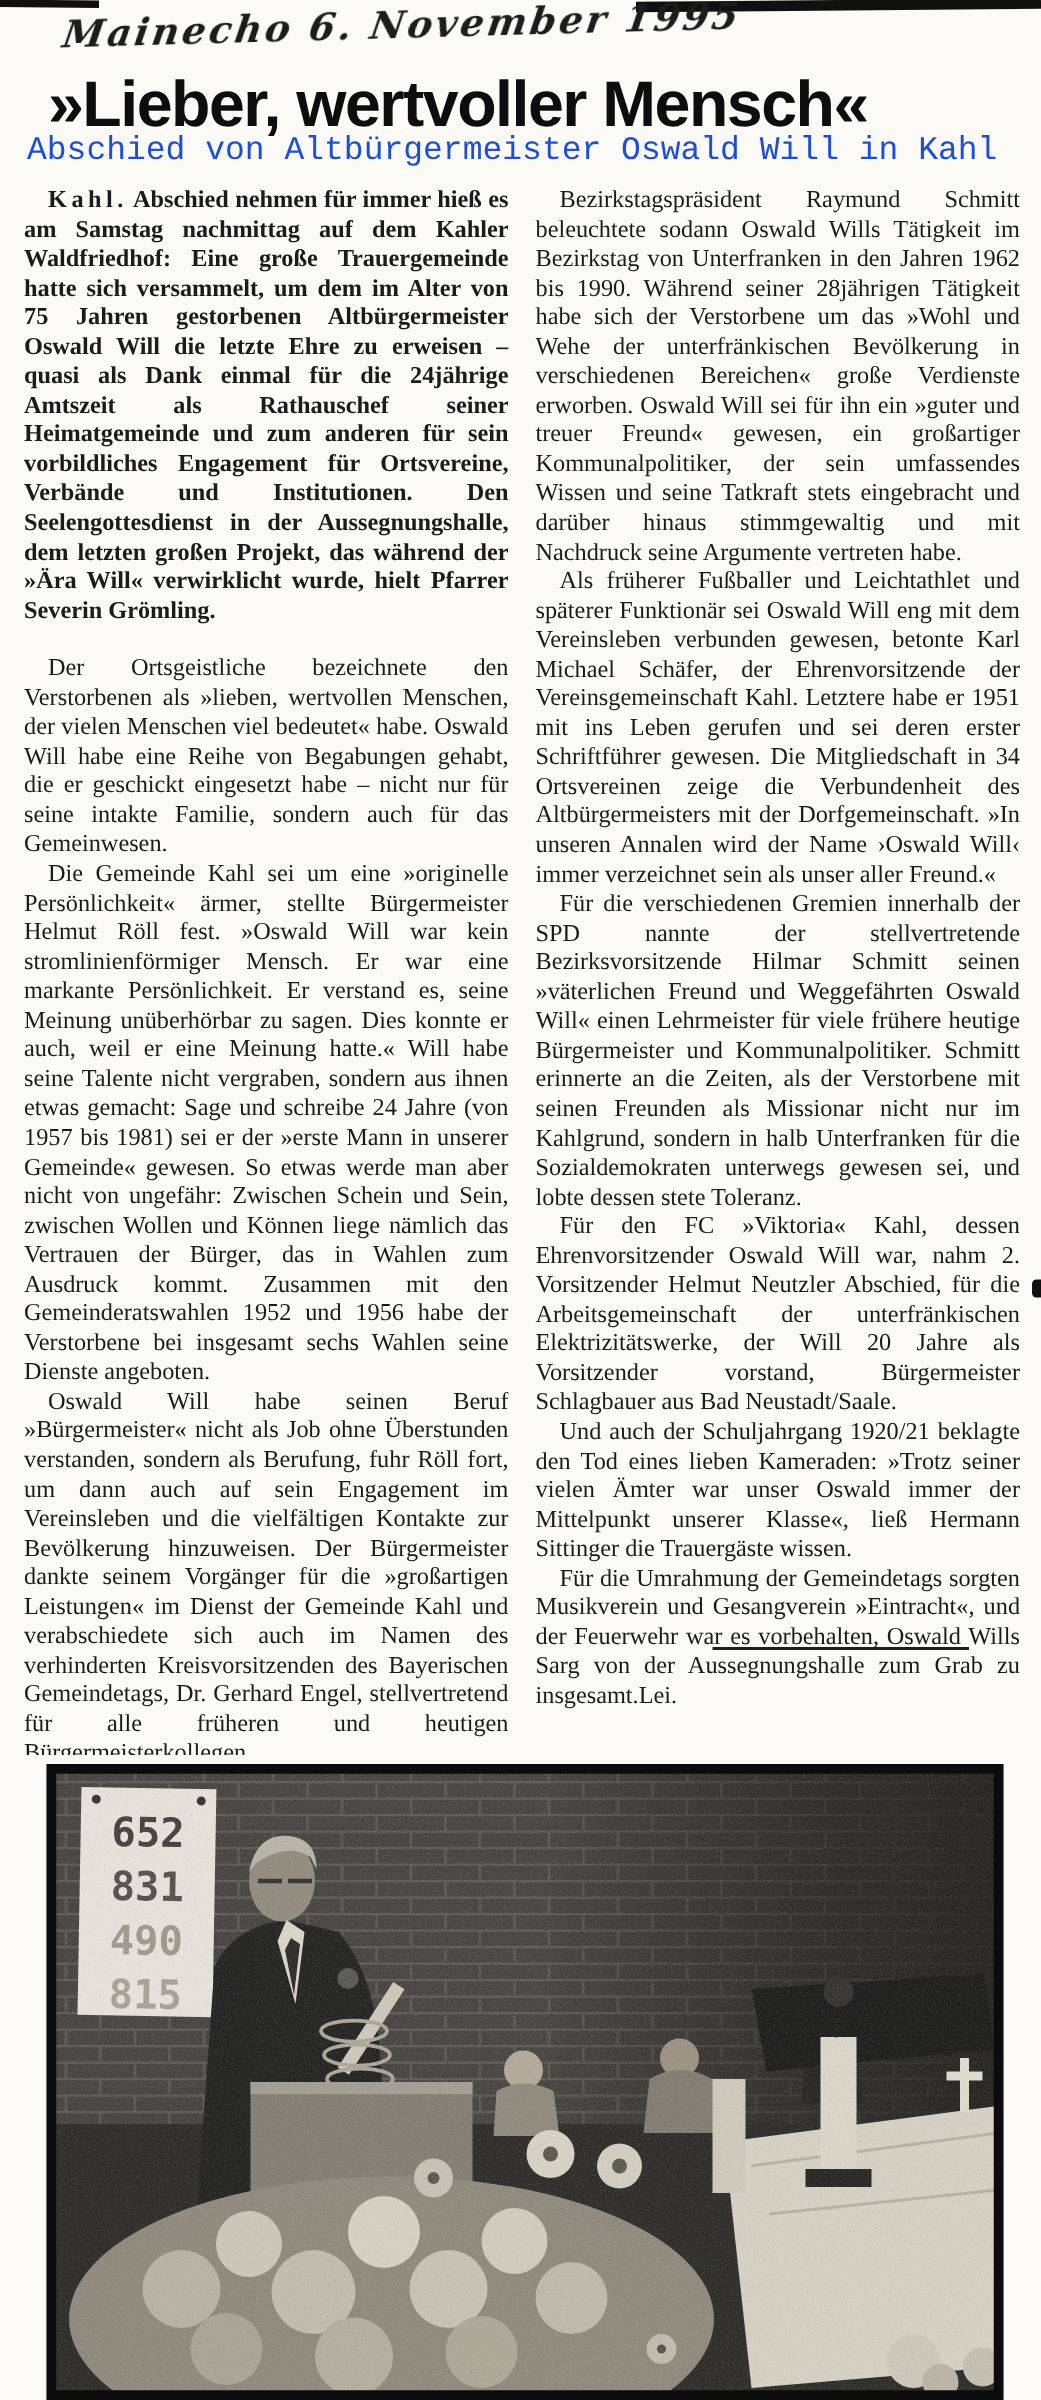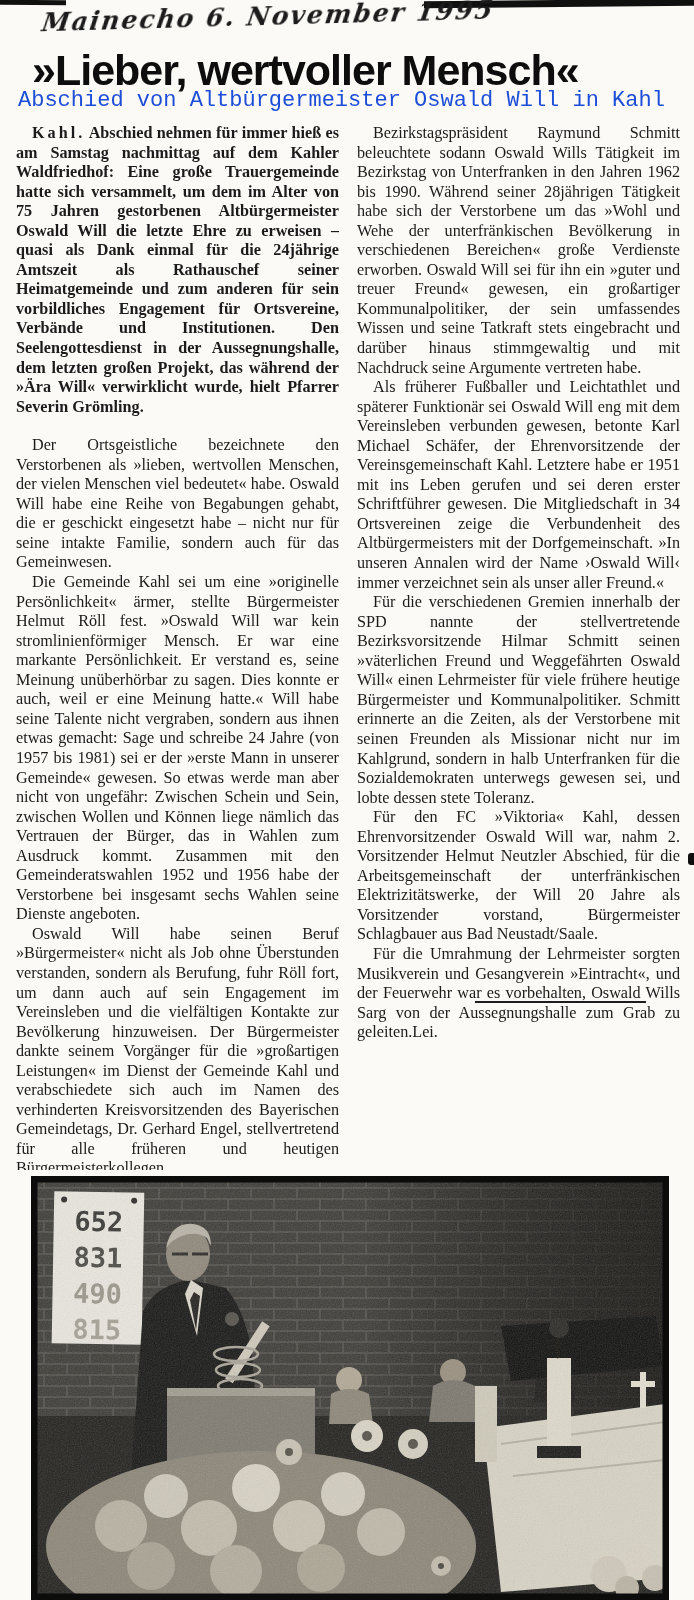--- a/index.html
+++ b/index.html
@@ -72,21 +72,22 @@
         <p class="lead"><span class="spaced">Kahl.</span><span> Abschied nehmen für immer hieß es am Samstag nachmittag auf dem Kahler Waldfriedhof: Eine große Trauergemeinde hatte sich versammelt, um dem im Alter von 75 Jahren gestorbenen Altbürgermeister Oswald Will die letzte Ehre zu erweisen – quasi als Dank einmal für die 24jährige Amtszeit als Rathauschef seiner Heimatgemeinde und zum anderen für sein vorbildliches Engagement für Ortsvereine, Verbände und Institutionen. Den Seelengottesdienst in der Aussegnungshalle, dem letzten großen Projekt, das während der »Ära Will« verwirklicht wurde, hielt Pfarrer Severin Grömling.</span></p>
         <p>Der Ortsgeistliche bezeichnete den Verstorbenen als »lieben, wertvollen Menschen, der vielen Menschen viel bedeutet« habe. Oswald Will habe eine Reihe von Begabungen gehabt, die er geschickt eingesetzt habe – nicht nur für seine intakte Familie, sondern auch für das Gemeinwesen.</p>
         <p>Die Gemeinde Kahl sei um eine »originelle Persönlichkeit« ärmer, stellte Bürgermeister Helmut Röll fest. »Oswald Will war kein stromlinienförmiger Mensch. Er war eine markante Persönlichkeit. Er verstand es, seine Meinung unüberhörbar zu sagen. Dies konnte er auch, weil er eine Meinung hatte.« Will habe seine Talente nicht vergraben, sondern aus ihnen etwas gemacht: Sage und schreibe 24 Jahre (von 1957 bis 1981) sei er der »erste Mann in unserer Gemeinde« gewesen. So etwas werde man aber nicht von ungefähr: Zwischen Schein und Sein, zwischen Wollen und Können liege nämlich das Vertrauen der Bürger, das in Wahlen zum Ausdruck kommt. Zusammen mit den Gemeinderatswahlen 1952 und 1956 habe der Verstorbene bei insgesamt sechs Wahlen seine Dienste angeboten.</p>
         <p>Oswald Will habe seinen Beruf »Bürgermeister« nicht als Job ohne Überstunden verstanden, sondern als Berufung, fuhr Röll fort, um dann auch auf sein Engagement im Vereinsleben und die vielfältigen Kontakte zur Bevölkerung hinzuweisen. Der Bürgermeister dankte seinem Vorgänger für die »großartigen Leistungen« im Dienst der Gemeinde Kahl und verabschiedete sich auch im Namen des verhinderten Kreisvorsitzenden des Bayerischen Gemeindetags, Dr. Gerhard Engel, stellvertretend für alle früheren und heutigen Bürgermeisterkollegen.</p>
       </div>
     <div class="col">
         <p>Bezirkstagspräsident Raymund Schmitt beleuchtete sodann Oswald Wills Tätigkeit im Bezirkstag von Unterfranken in den Jahren 1962 bis 1990. Während seiner 28jährigen Tätigkeit habe sich der Verstorbene um das »Wohl und Wehe der unterfränkischen Bevölkerung in verschiedenen Bereichen« große Verdienste erworben. Oswald Will sei für ihn ein »guter und treuer Freund« gewesen, ein großartiger Kommunalpolitiker, der sein umfassendes Wissen und seine Tatkraft stets eingebracht und darüber hinaus stimmgewaltig und mit Nachdruck seine Argumente vertreten habe.</p>
         <p>Als früherer Fußballer und Leichtathlet und späterer Funktionär sei Oswald Will eng mit dem Vereinsleben verbunden gewesen, betonte Karl Michael Schäfer, der Ehrenvorsitzende der Vereinsgemeinschaft Kahl. Letztere habe er 1951 mit ins Leben gerufen und sei deren erster Schriftführer gewesen. Die Mitgliedschaft in 34 Ortsvereinen zeige die Verbundenheit des Altbürgermeisters mit der Dorfgemeinschaft. »In unseren Annalen wird der Name ›Oswald Will‹ immer verzeichnet sein als unser aller Freund.«</p>
         <p>Für die verschiedenen Gremien innerhalb der SPD nannte der stellvertretende Bezirksvorsitzende Hilmar Schmitt seinen »väterlichen Freund und Weggefährten Oswald Will« einen Lehrmeister für viele frühere heutige Bürgermeister und Kommunalpolitiker. Schmitt erinnerte an die Zeiten, als der Verstorbene mit seinen Freunden als Missionar nicht nur im Kahlgrund, sondern in halb Unterfranken für die Sozialdemokraten unterwegs gewesen sei, und lobte dessen stete Toleranz.</p>
         <p>Für den FC »Viktoria« Kahl, dessen Ehrenvorsitzender Oswald Will war, nahm 2. Vorsitzender Helmut Neutzler Abschied, für die Arbeitsgemeinschaft der unterfränkischen Elektrizitätswerke, der Will 20 Jahre als Vorsitzender vorstand, Bürgermeister Schlagbauer aus Bad Neustadt/Saale.</p>
-        <p><span>Für die Umrahmung der Lehrmeister sorgten Musikverein und </span><span class="pen-underline">Gesangverein »Eintracht«</span><span>, und der Feuerwehr war es vorbehalten, Oswald Wills Sarg von der Aussegnungshalle zum Grab zu geleiten.</span><span class="byline">Lei.</span></p>
+        <p>Und auch der Schuljahrgang 1920/21 beklagte den Tod eines lieben Kameraden: »Trotz seiner vielen Ämter war unser Oswald immer der Mittelpunkt unserer Klasse«, ließ Hermann Sittinger die Trauergäste wissen.</p>
+        <p><span>Für die Umrahmung der Gemeindetags sorgten Musikverein und </span><span class="pen-underline">Gesangverein »Eintracht«</span><span>, und der Feuerwehr war es vorbehalten, Oswald Wills Sarg von der Aussegnungshalle zum Grab zu insgesamt.</span><span class="byline">Lei.</span></p>
       </div>
   </div>
 
   <div class="photo-frame">
     <svg width="638" height="424" viewBox="0 0 638 424">
       <defs>
         <pattern id="brick" width="46" height="22" patternUnits="userSpaceOnUse">
           <rect width="46" height="22" fill="#3e3c38"></rect>
           <path d="M0 1h46 M0 12h46" stroke="#585550" stroke-width="1.5"></path>
           <path d="M13 1v11 M36 12v11" stroke="#585550" stroke-width="1.5"></path>

